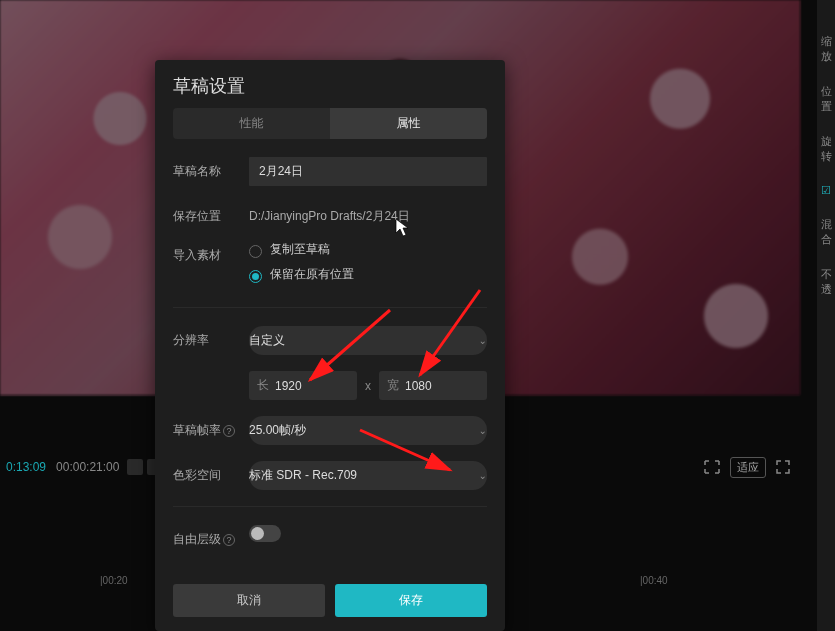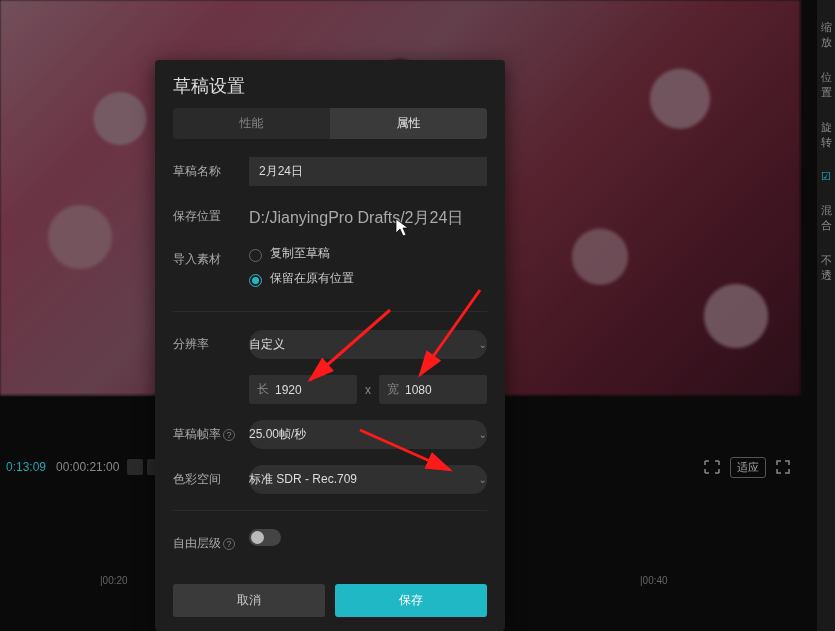--- a/index.html
+++ b/index.html
@@ -61,21 +61,21 @@
       font-size: 10px;
     }
     .ruler-tick { position: absolute; top: 0; margin-top: 45px; }
     .right-panel {
       position: absolute;
       top: 0; right: 0;
       width: 18px; height: 631px;
       background: #1a1a1a;
       color: #888;
       font-size: 11px;
-      padding-top: 10px;
+      padding-top: 24px;
     }
     .rp-item { padding: 10px 4px; text-align: center; }
     .rp-check { color: #1fb8c4; }
 
     .dialog {
       position: absolute;
       top: 60px; left: 155px;
       width: 350px;
       height: 571px;
       background: #1e1e1e;
@@ -139,21 +139,21 @@
     .form-ctrl { flex: 1; }
     .input-text {
       width: 100%;
       background: #303030;
       border: none;
       color: #ddd;
       padding: 6px 10px;
       border-radius: 1px;
       font-size: 12px;
     }
-    .path-text { color: #aaa; padding-top: 6px; font-size: 16px; }
+    .path-text { color: #aaa; padding-top: 6px; font-size: 12px; }
     .radio-opt {
       display: flex;
       align-items: flex-end;
       margin-bottom: 8px;
       font-size: 12px;
       color: #ccc;
       cursor: pointer;
     }
     .radio-dot {
       width: 13px; height: 13px;

